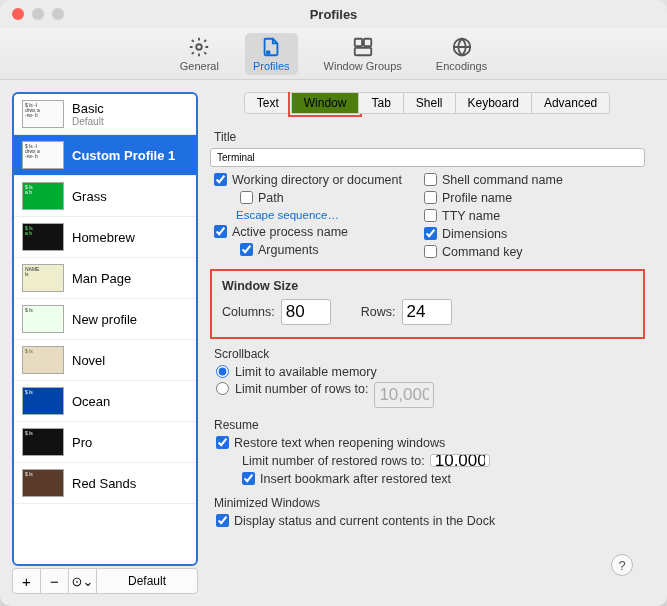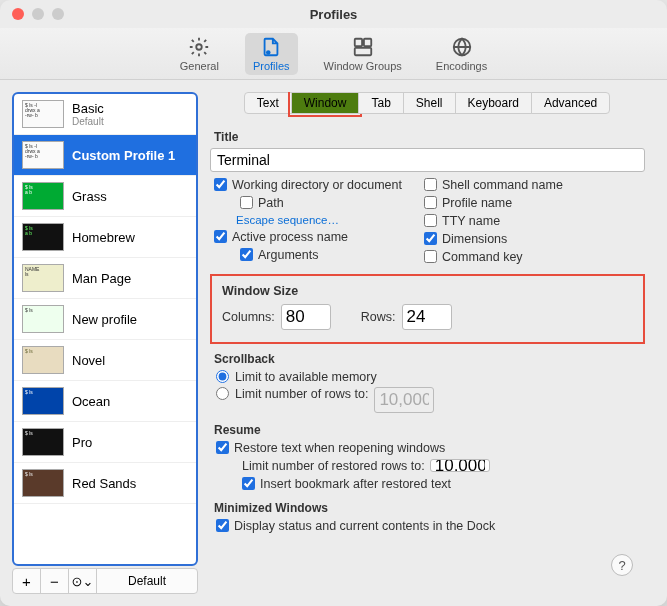--- a/index.html
+++ b/index.html
@@ -33,23 +33,23 @@
 .sidebar-footer button { border:none; background:transparent; border-right:1px solid #ccc; width: 28px; font-size:15px; cursor:pointer; display:flex; align-items:center; justify-content:center; }
 .sidebar-footer .spacer { border-right:1px solid #ccc; width:28px; display:flex; align-items:center; justify-content:center; }
 .sidebar-footer .def { flex:1; display:flex; align-items:center; justify-content:center; font-size:12px; cursor:pointer; }
 .main { flex:1; display:flex; flex-direction:column; overflow-y:auto; }
 .tabs { display:flex; justify-content:center; gap:0; margin-bottom:10px; }
 .tab { font-size:12px; padding: 3px 12px; background:#f2f2f2; border:1px solid #ccc; margin-left:-1px; cursor:pointer; }
 .tab:first-child { border-radius: 4px 0 0 4px; }
 .tab:last-child { border-radius: 0 4px 4px 0; padding-left: 12px; }
 .tab.active { background:#4d7c0f; font-weight:500; }
 .tab.hl { outline: 2.5px solid #e74c3c; outline-offset: 1px; }
-.section-label { font-size:12px; font-weight:700; color:#333; margin: 6px 0 4px 4px; }
+.section-label { font-size:12px; font-weight:400; color:#333; margin: 6px 0 4px 4px; }
 .section { font-size: 12.5px; color:#333; }
-.text-input { width: 100%; padding: 3px 6px; font-size:14px; border:1px solid #bbb; border-radius:3px; background:#fff; }
+.text-input { width: 100%; padding: 3px 6px; font-size:10px; border:1px solid #bbb; border-radius:3px; background:#fff; }
 .checkgrid { display:grid; grid-template-columns: 210px 1fr; row-gap: 4px; padding-left: 4px; margin-top:6px; }
 .chk { display:flex; align-items:flex-start; gap:5px; font-size:12.5px; }
 .chk input { width:13px; height:13px; accent-color:#1f6fe0; }
 .escape { color:#0a6dd6; font-size:11.5px; padding-left:22px; cursor:pointer; }
 .hl-box { border: 2.5px solid #e74c3c; padding: 8px 10px 12px; margin: 0 0 8px 0; }
 .winrow { display:flex; gap: 30px; align-items:center; margin-top:6px; }
 .num-input { width: 50px; padding:2px 4px; border:1px solid #bbb; border-radius:3px; font-size:17px; }
 .radio-row { display:flex; align-items:flex-start; gap:6px; font-size:12.5px; margin:3px 0 3px 6px; }
 .radio-row input[type=radio]{ accent-color:#1f6fe0; }
 .indent { padding-left: 26px; }

